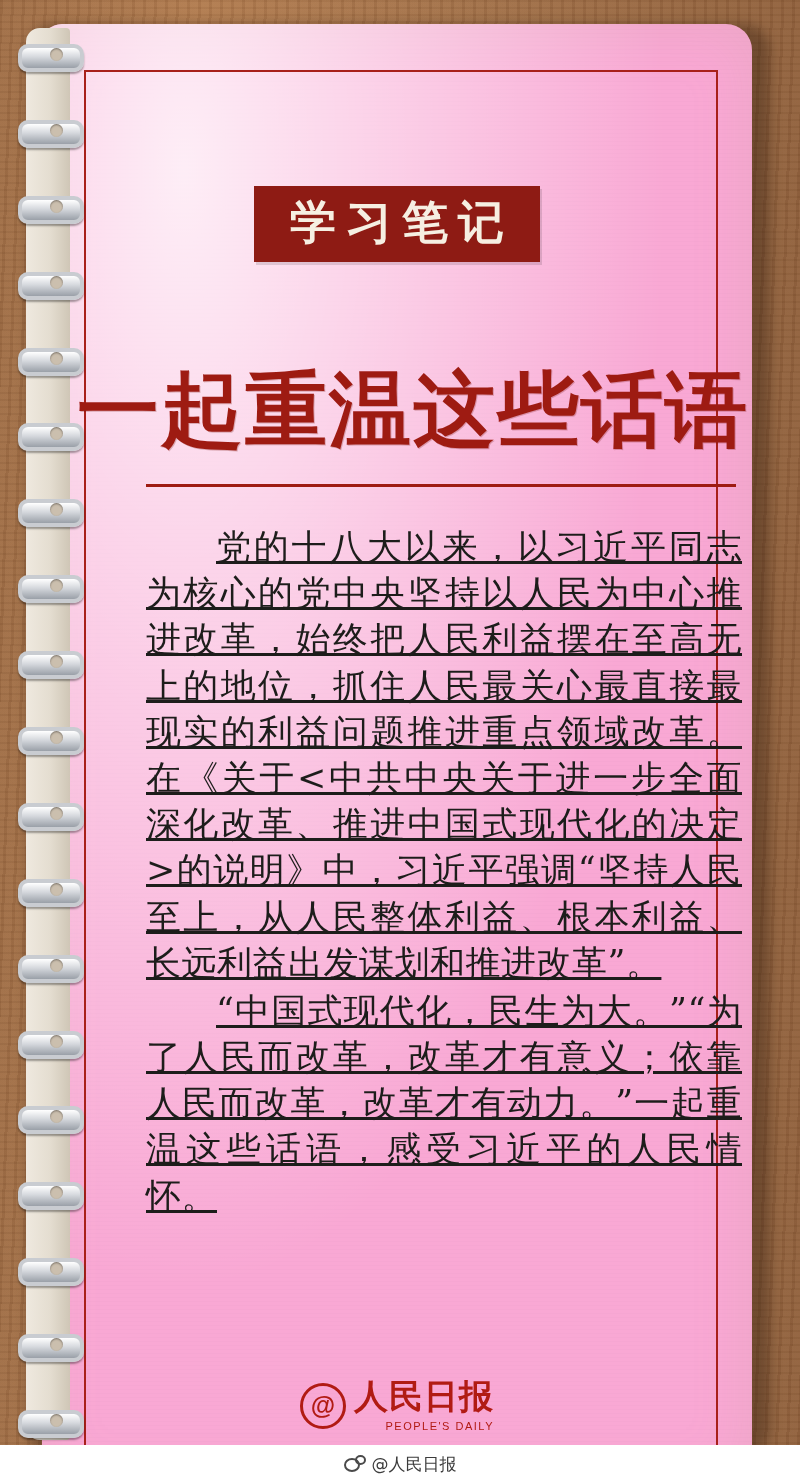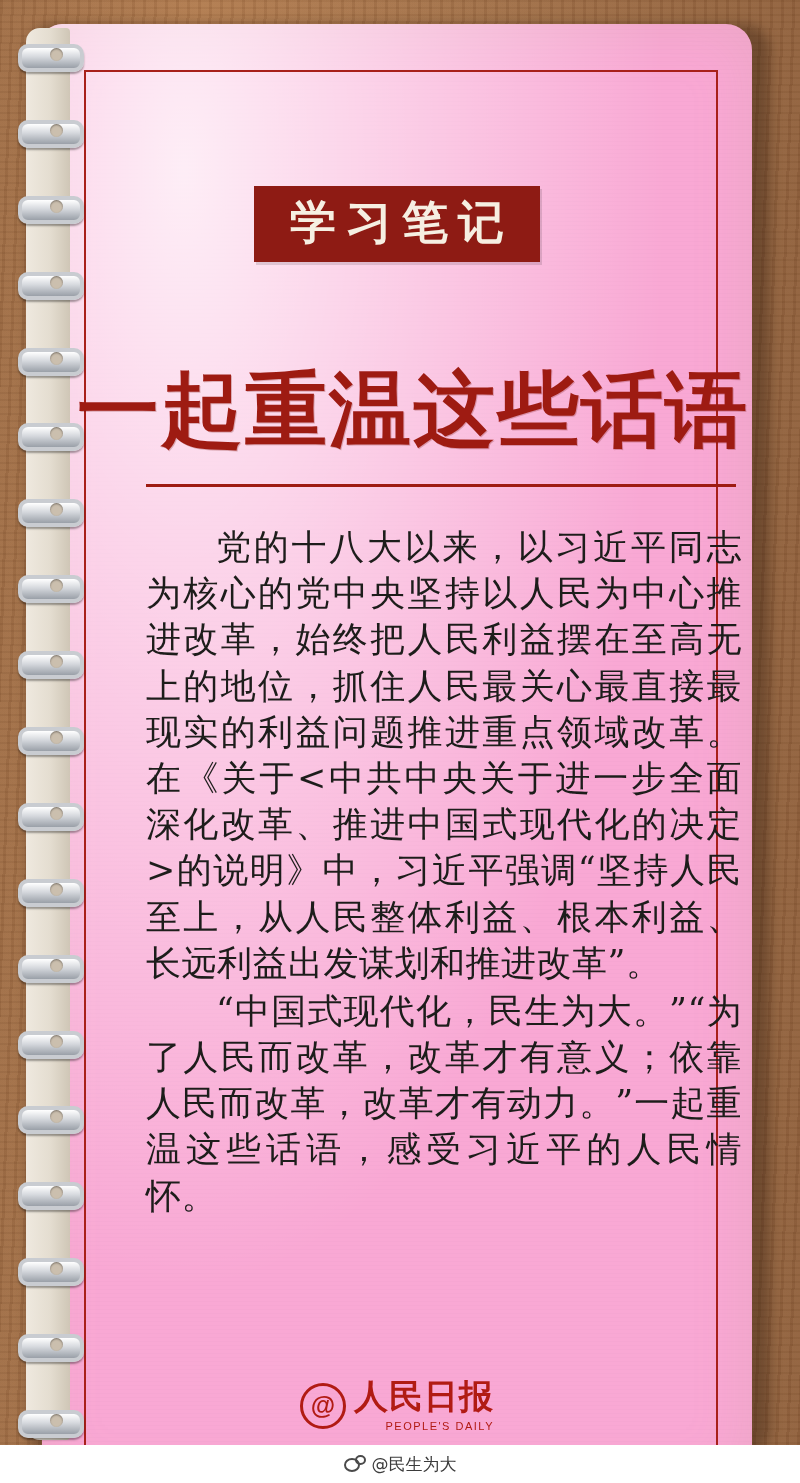--- a/index.html
+++ b/index.html
@@ -179,20 +179,21 @@
     position: absolute;
     left: 104px;
     top: 500px;
     width: 596px;
     color: #1d1d1b;
     font-size: 35px;
     line-height: 1.32;
     font-family: "DejaVu Serif", "Liberation Serif", serif;
     letter-spacing: 0.5px;
     text-align: justify;
+    text-decoration: underline;
   }
   .body-text p {
     margin: 0 0 2px 0;
     text-indent: 2em;
   }
 
   
   .logo {
     position: absolute;
     left: 50%;
@@ -385,14 +386,14 @@
         </div>
       </div>
   </div>
 </div>
 
 <div class="attrib">
   <div class="weibo-icon">
     <div class="eye big"></div>
     <div class="eye small"></div>
   </div>
-  <div class="attrib-text">@民生为大</div>
+  <div class="attrib-text">@人民日报</div>
 </div>
 
 </body></html>

